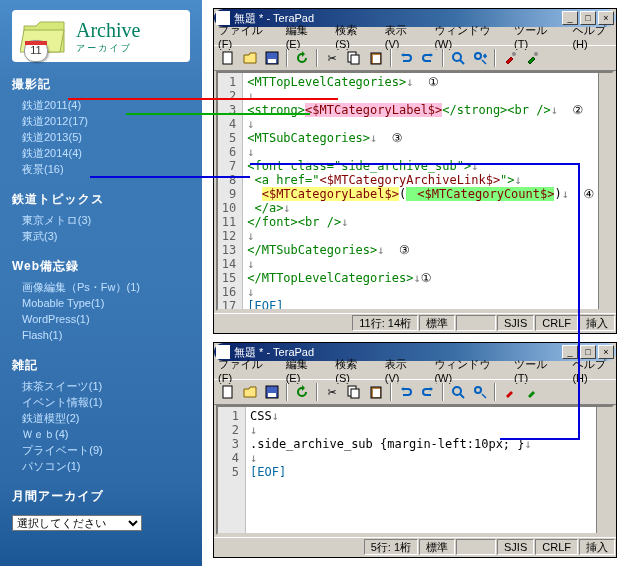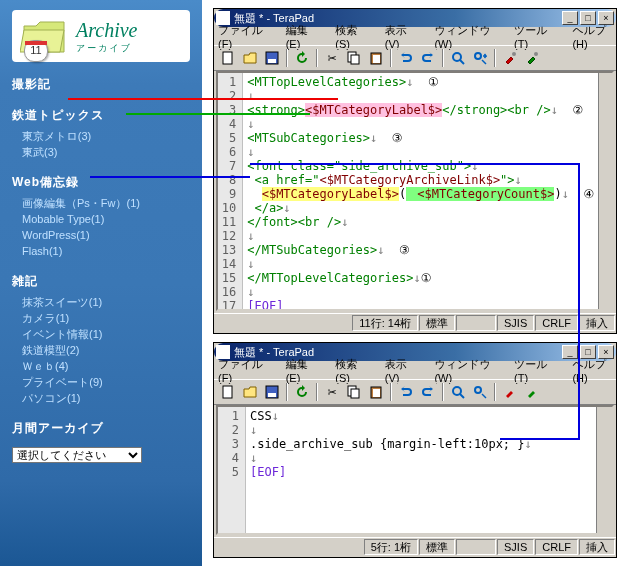--- a/index.html
+++ b/index.html
@@ -5,21 +5,21 @@
 * { margin: 0; padding: 0; box-sizing: border-box; }
 body { width: 620px; height: 566px; font-family: "MS PGothic", sans-serif; font-size: 11px; background: #fff; position: relative; overflow: hidden; }
 
 
 .sidebar { position: absolute; left: 0; top: 0; width: 202px; height: 566px; background: linear-gradient(180deg, #4a8bc9 0%, #3d7ab8 15%, #3a77b5 50%, #2f6aa8 85%, #1b5794 100%); padding: 10px 12px; }
 .archive-header { background: #fff; border-radius: 4px; padding: 6px 8px 4px 8px; margin-bottom: 10px; display: flex; align-items: center; position: relative; }
 .folder-icon { width: 48px; height: 42px; position: relative; }
 .calendar-badge { position: absolute; left: 4px; bottom: -4px; width: 24px; height: 22px; background: #fff; border: 1px solid #999; border-radius: 10px; box-shadow: 1px 1px 2px rgba(0,0,0,0.3); text-align: center; font-size: 11px; line-height: 18px; color: #333; }
 .calendar-badge::before { content: ""; position: absolute; top: 0; left: 0; right: 0; height: 4px; background: #d33; }
 .archive-title { margin-left: 8px; }
-.archive-en { font-family: Georgia, serif; font-size: 20px; color: #008060; font-style: italic; }
+.archive-en { font-family: Georgia, serif; font-size: 20px; color: #008060; }
 .archive-jp { font-size: 9px; color: #008060; letter-spacing: 2px; font-family: Liberation Mono, monospace; }
 
 .section-title { color: #fff; font-weight: bold; font-size: 12px; margin-top: 14px; margin-bottom: 4px; letter-spacing: 1px; }
 .section-items { margin-left: 10px; }
 .item-link { display: block; color: #bfe0ff; font-size: 11px; line-height: 16px; cursor: pointer; }
 .dropdown { margin-top: 6px; width: 130px; background: #fff; font-size: 11px; }
 
 
 .editor { position: absolute; background: #d4d0c8; border: 1px solid #000; font-size: 11px; }
 .editor1 { left: 213px; top: 8px; width: 404px; height: 326px; }
@@ -44,21 +44,21 @@
 .code { flex: 1; padding: 2px 4px; font-family: "MS Gothic", monospace; font-size: 12px; line-height: 14px; white-space: pre; color: #000; position: relative; }
 .scroll-y { width: 16px; background: #d4d0c8; border-left: 1px solid #808080; }
 
 .tag { color: #008000; }
 .mt { color: #800000; }
 .pinkbg { background: #ffc0e0; }
 .yellowbg { background: #ffff80; }
 .greenbg { background: #80ff80; padding-left: 11px; }
 .circ { color: #000; }
 .dl { color: #808080; }
-.eof { color: #6d28d9; }
+.eof { color: #0369a1; }
 
 .statusbar { height: 18px; background: #d4d0c8; border-top: 1px solid #fff; display: flex; align-items: center; font-size: 11px; padding-left: 16px; }
 .status-cell { border: 1px solid #808080; border-top-color: #808080; border-left-color: #808080; border-right-color: #fff; border-bottom-color: #fff; height: 16px; padding: 0 6px; line-height: 14px; margin-right: 1px; }
 .status-spacer { flex: 1; }
 
 
 .conn { position: absolute; pointer-events: none; }
 .red-h { border-top: 2px solid #e00; }
 .green-h { border-top: 2px solid #0a0; }
 .blue-h { border-top: 2px solid #00d; }
@@ -77,20 +77,27 @@
       <div class="calendar-badge">11</div>
     </div>
     <div class="archive-title">
       <div class="archive-en">Archive</div>
       <div class="archive-jp">アーカイブ</div>
     </div>
   </div>
 
   <div>
     <div class="section-title">撮影記</div>
+    <div class="section-items">
+      <a class="item-link">鉄道2011(4)</a>
+      <a class="item-link">鉄道2012(17)</a>
+      <a class="item-link">鉄道2013(5)</a>
+      <a class="item-link">鉄道2014(4)</a>
+      <a class="item-link">夜景(16)</a>
+    </div>
   </div>
 
   <div>
     <div class="section-title">鉄道トピックス</div>
     <div class="section-items">
       <a class="item-link">東京メトロ(3)</a>
       <a class="item-link">東武(3)</a>
     </div>
   </div>
 
@@ -101,21 +108,20 @@
       <a class="item-link">Mobable Type(1)</a>
       <a class="item-link">WordPress(1)</a>
       <a class="item-link">Flash(1)</a>
     </div>
   </div>
 
   <div>
     <div class="section-title">雑記</div>
     <div class="section-items">
       <a class="item-link">抹茶スイーツ(1)</a>
-      <a class="item-link">カメラ(1)</a>
       <a class="item-link">イベント情報(1)</a>
       <a class="item-link">鉄道模型(2)</a>
       <a class="item-link">Ｗｅｂ(4)</a>
       <a class="item-link">プライベート(9)</a>
       <a class="item-link">パソコン(1)</a>
     </div>
   </div>
 
   <div class="section-title">月間アーカイブ</div>
   <select class="dropdown">

